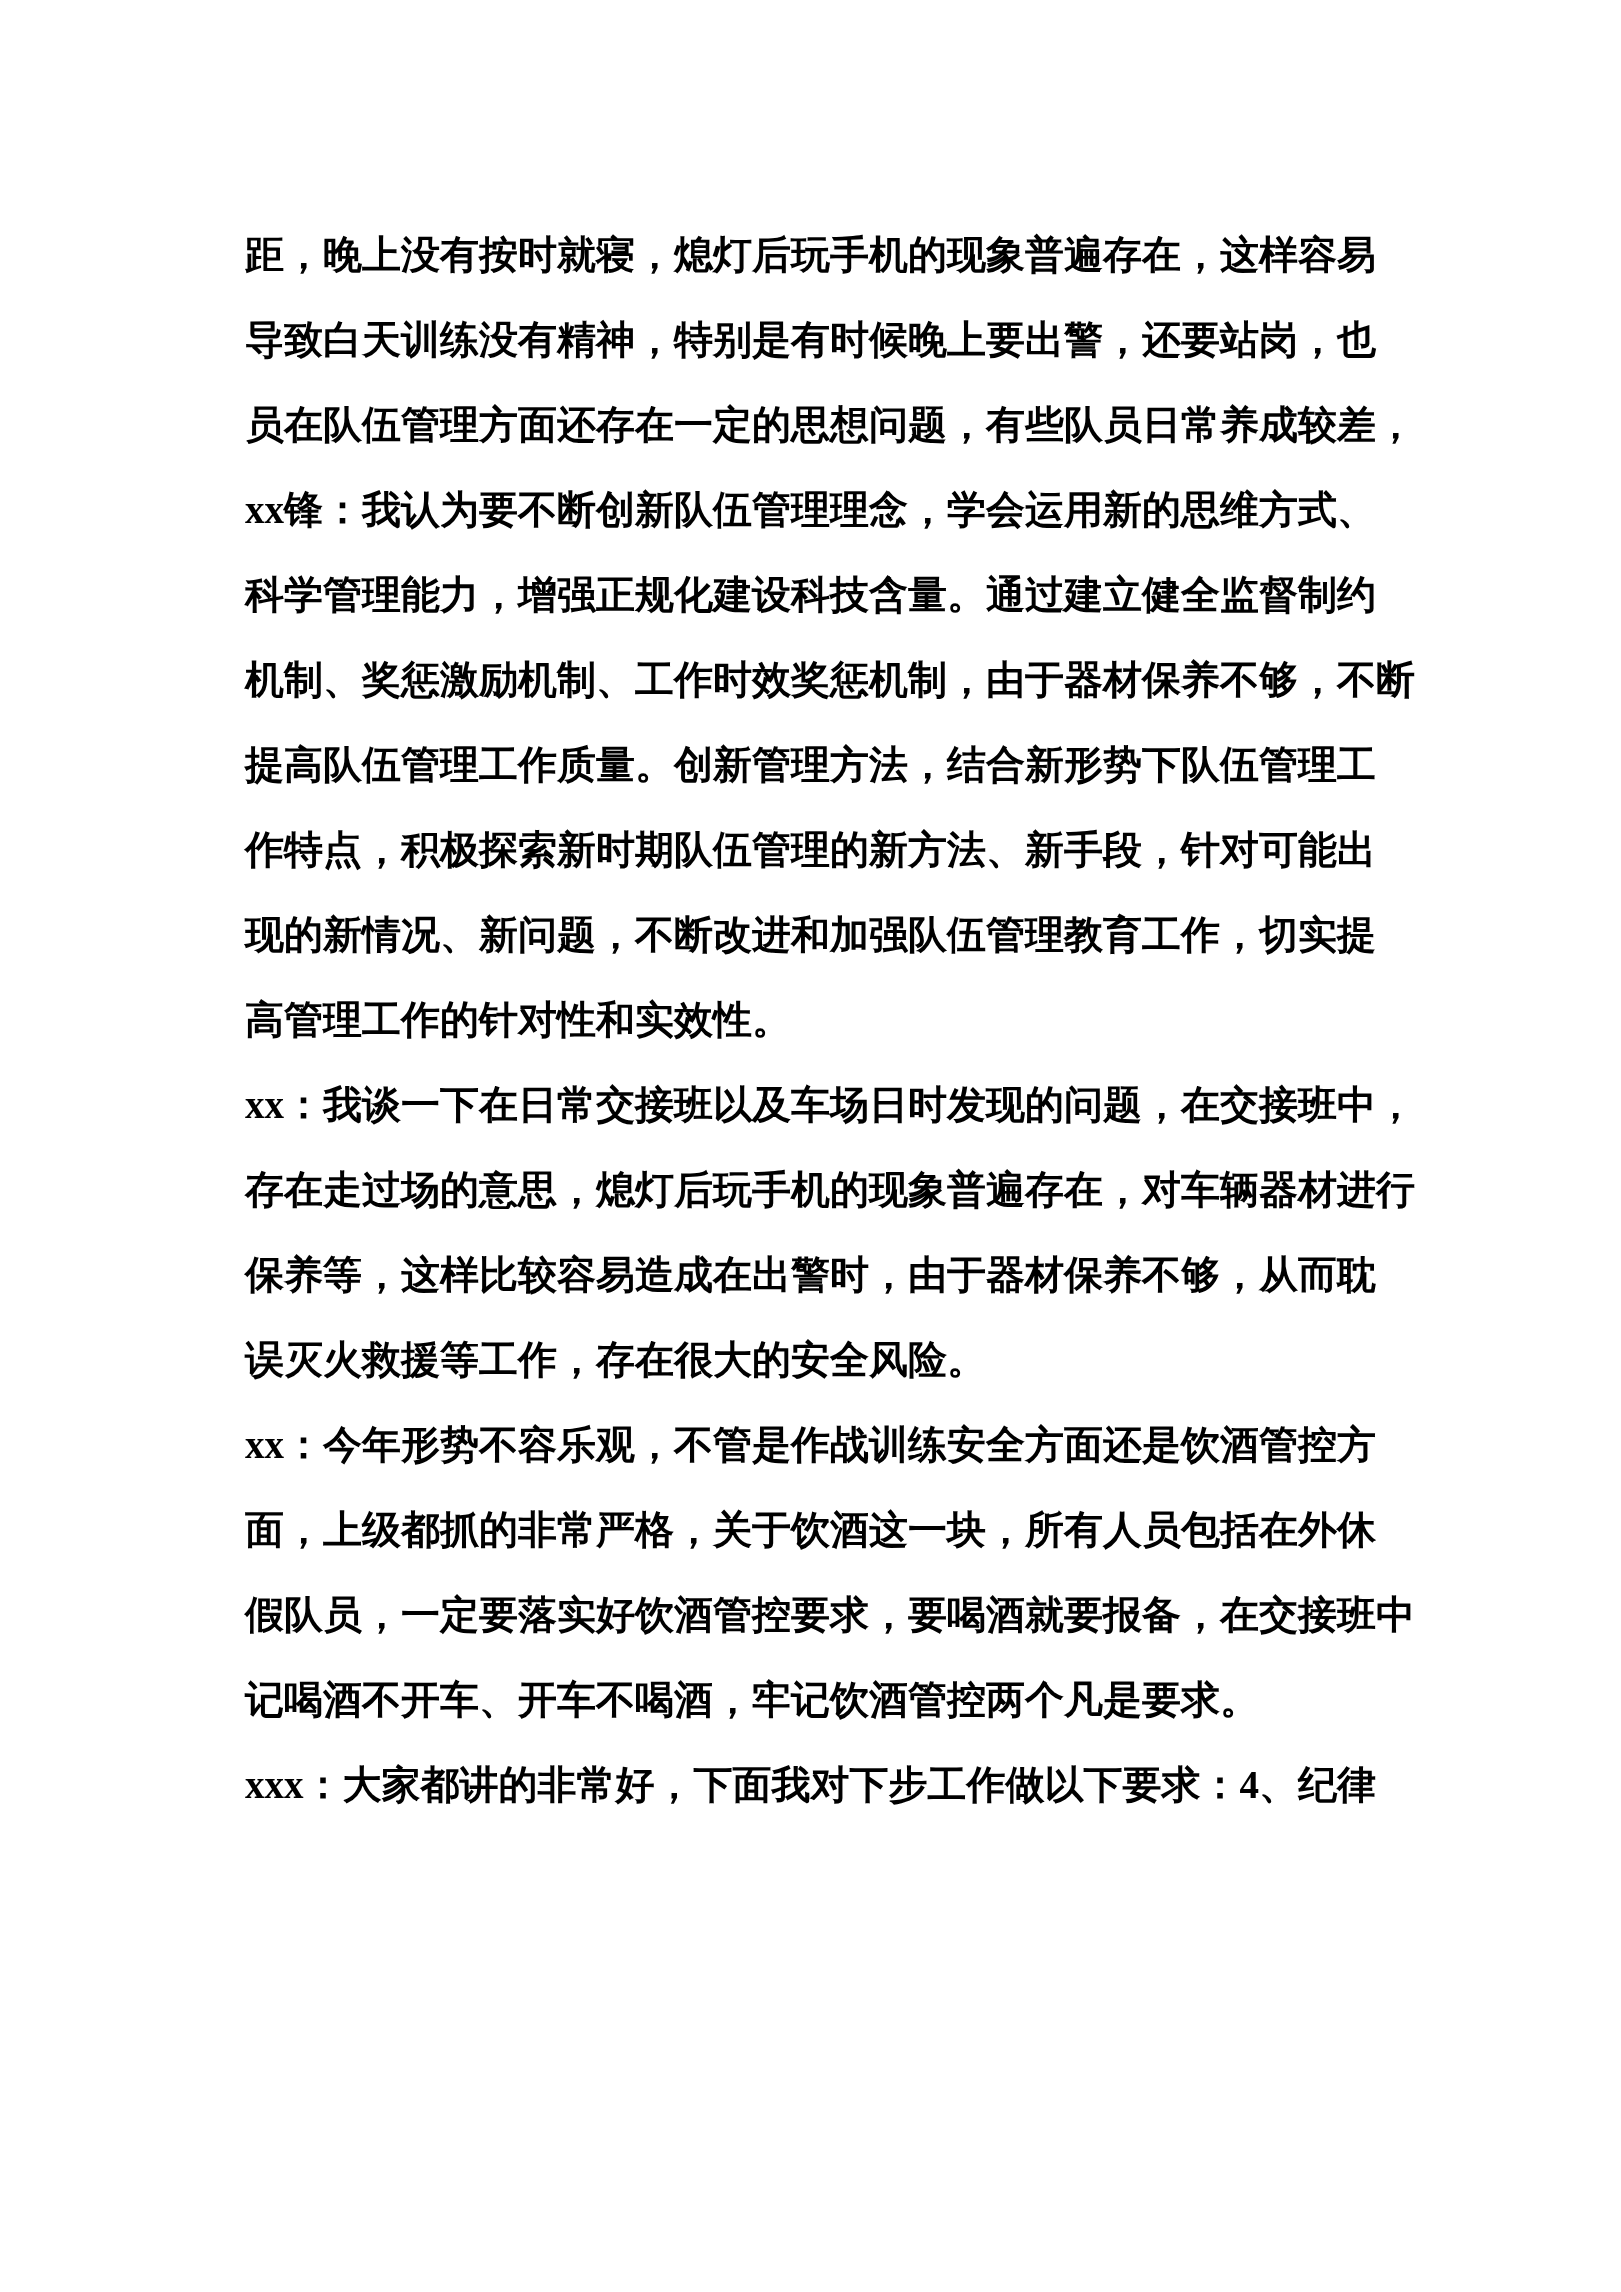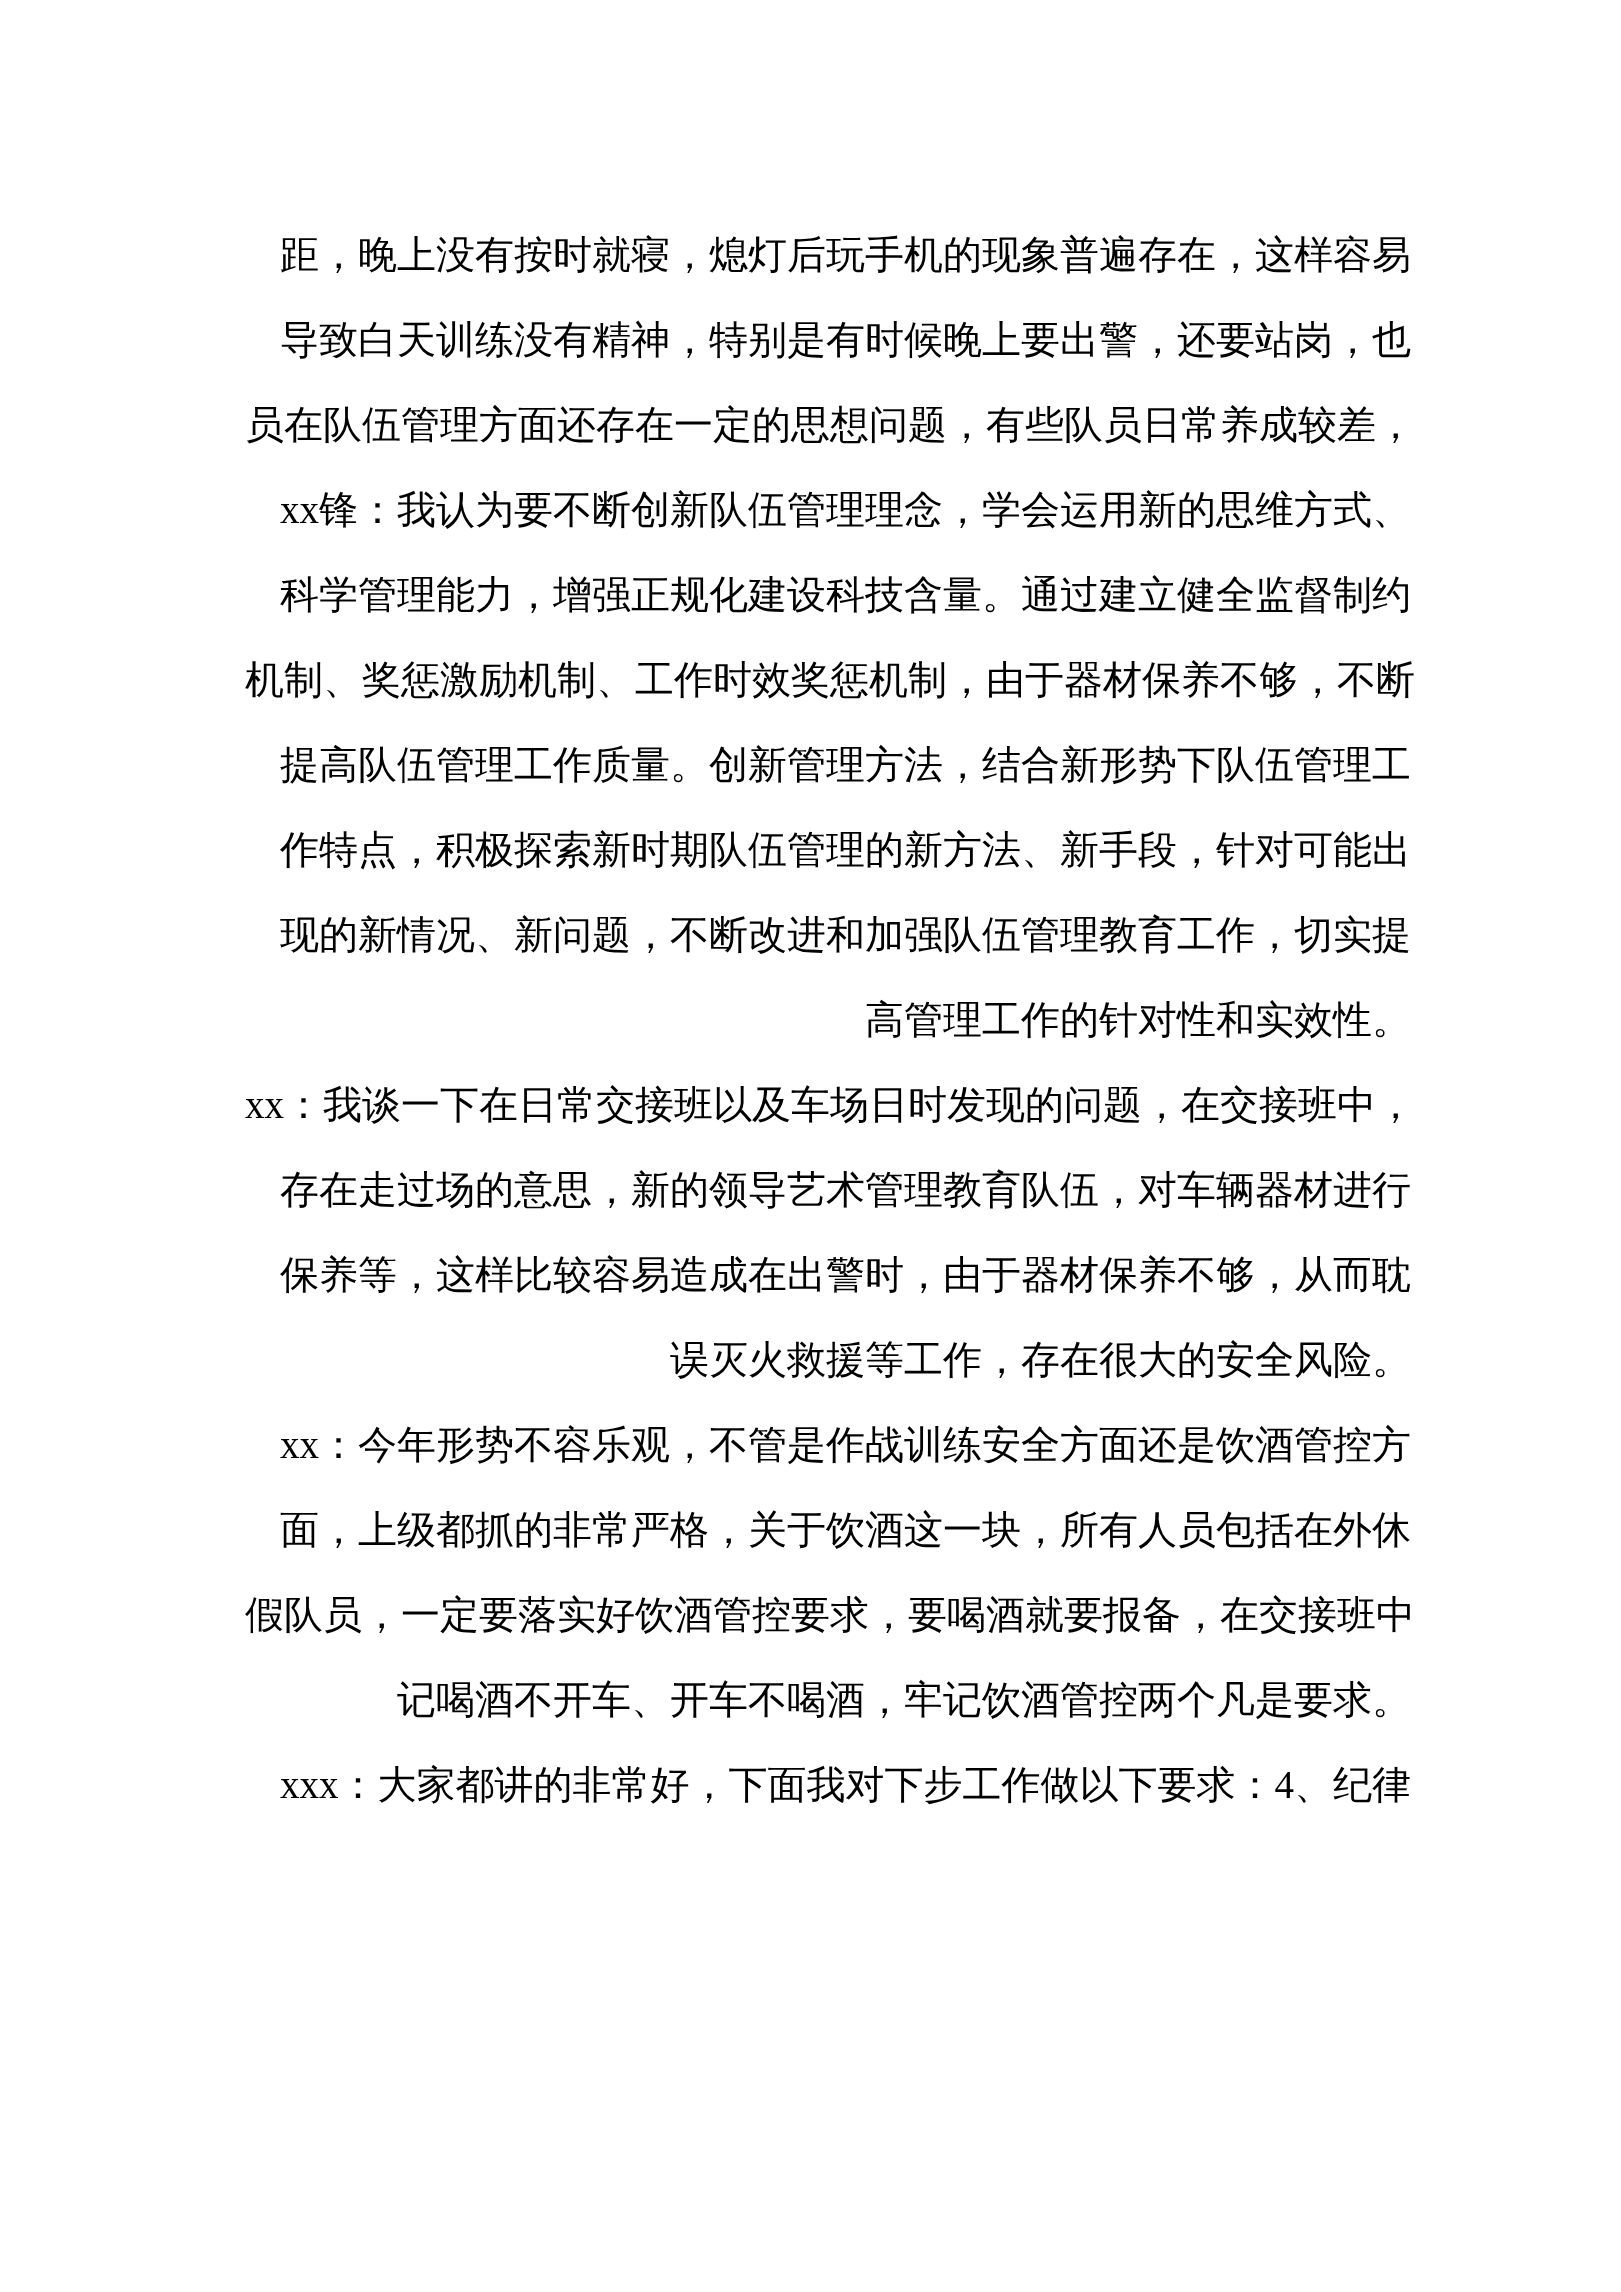--- a/index.html
+++ b/index.html
@@ -16,23 +16,23 @@
     font-family: "Liberation Serif", "DejaVu Serif", serif;
   }
   .text-block {
     position: absolute;
     left: 245px;
     top: 212px;
     width: 1166px;
     color: #000000;
     font-size: 39px;
     line-height: 85px;
-    font-weight: 400;
+    font-weight: 700;
     letter-spacing: 0px;
-    text-align: right;
+    text-align: left;
     white-space: nowrap;
   }
   .text-line {
     height: 85px;
     overflow: visible;
   }
 </style>
 </head>
 <body>
 
@@ -42,21 +42,21 @@
     <div class="text-line">导致白天训练没有精神，特别是有时候晚上要出警，还要站岗，也</div>
     <div class="text-line">员在队伍管理方面还存在一定的思想问题，有些队员日常养成较差，</div>
     <div class="text-line">xx锋：我认为要不断创新队伍管理理念，学会运用新的思维方式、</div>
     <div class="text-line">科学管理能力，增强正规化建设科技含量。通过建立健全监督制约</div>
     <div class="text-line">机制、奖惩激励机制、工作时效奖惩机制，由于器材保养不够，不断</div>
     <div class="text-line">提高队伍管理工作质量。创新管理方法，结合新形势下队伍管理工</div>
     <div class="text-line">作特点，积极探索新时期队伍管理的新方法、新手段，针对可能出</div>
     <div class="text-line">现的新情况、新问题，不断改进和加强队伍管理教育工作，切实提</div>
     <div class="text-line">高管理工作的针对性和实效性。</div>
     <div class="text-line">xx：我谈一下在日常交接班以及车场日时发现的问题，在交接班中，</div>
-    <div class="text-line">存在走过场的意思，新的领导艺术管理教育队伍，对车辆器材进行</div>
+    <div class="text-line">存在走过场的意思，熄灯后玩手机的现象普遍存在，对车辆器材进行</div>
     <div class="text-line">保养等，这样比较容易造成在出警时，由于器材保养不够，从而耽</div>
     <div class="text-line">误灭火救援等工作，存在很大的安全风险。</div>
     <div class="text-line">xx：今年形势不容乐观，不管是作战训练安全方面还是饮酒管控方</div>
     <div class="text-line">面，上级都抓的非常严格，关于饮酒这一块，所有人员包括在外休</div>
     <div class="text-line">假队员，一定要落实好饮酒管控要求，要喝酒就要报备，在交接班中</div>
     <div class="text-line">记喝酒不开车、开车不喝酒，牢记饮酒管控两个凡是要求。</div>
     <div class="text-line">xxx：大家都讲的非常好，下面我对下步工作做以下要求：4、纪律</div>
   </div>
 </div>
 

